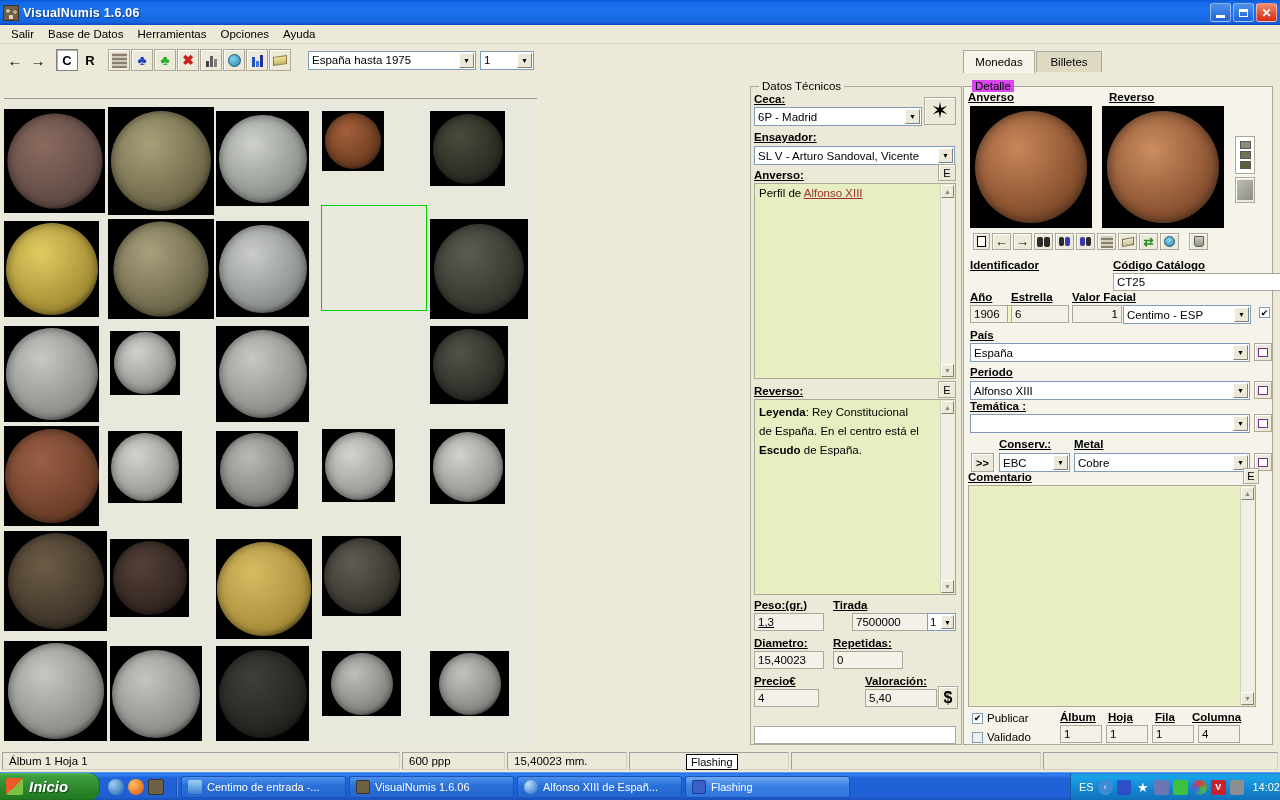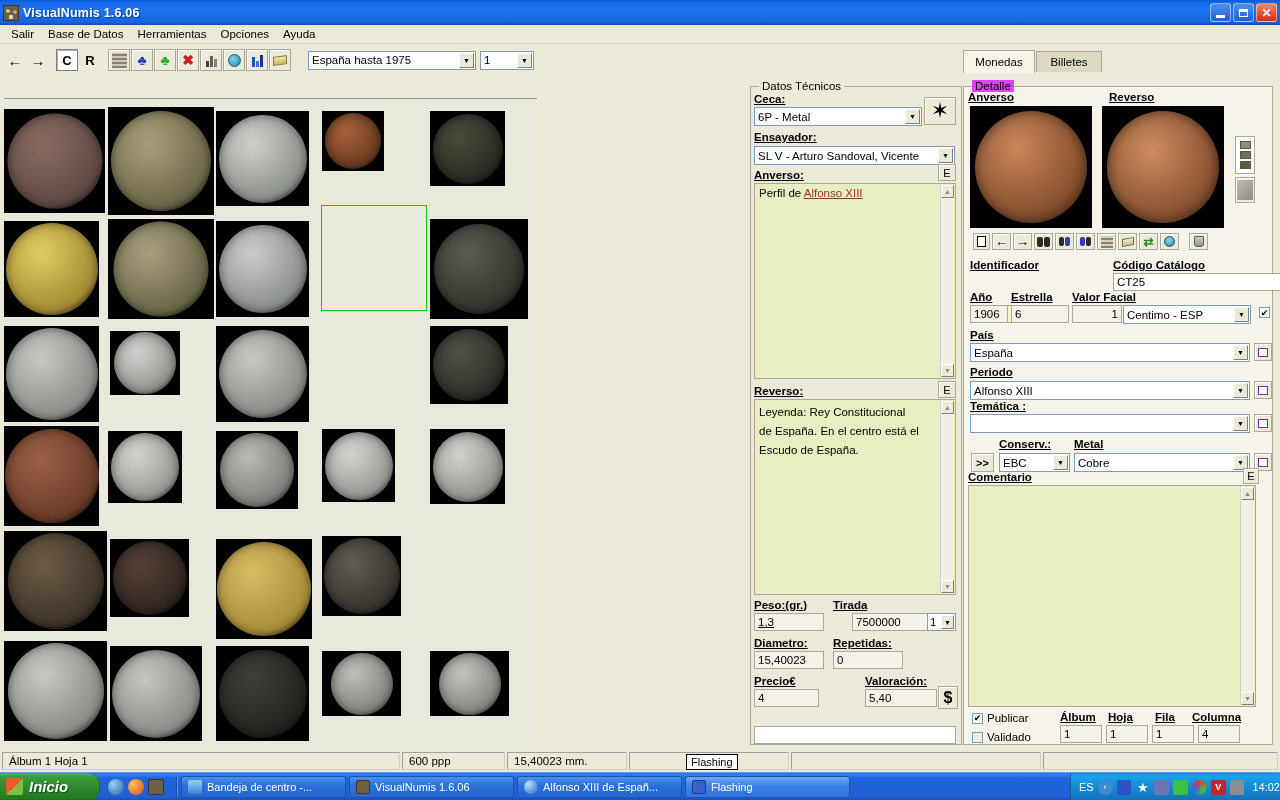--- a/index.html
+++ b/index.html
@@ -105,21 +105,21 @@
     border:1px solid #aca899; background:#fff; height:18px;
     font-size:11.5px; padding:1px 3px; color:#000; display:flex; align-items:center;
     overflow:hidden; white-space:nowrap;
   }
   .field.gray { background:#f3f1e8; }
   .field.yellow { background:#f7f3c8; }
   .memo {
     border:1px solid #aca899; background:#e7eec1;
     font-size:11.5px; color:#000; padding:3px 4px; overflow:hidden;
   }
-  .memo b { font-weight:normal; }
+  .memo b { font-weight:bold; }
   .link { color:#a03030; text-decoration:underline; }
   .sb {
     position:absolute; right:1px; top:1px; bottom:1px; width:14px; background:#f0efe6;
     border-left:1px solid #d4d0c0; display:flex; flex-direction:column; justify-content:space-between;
   }
   .sb-btn { height:13px; background:#ece9d8; border:1px solid #fff; border-right-color:#808080;
             border-bottom-color:#808080; display:flex; align-items:center; justify-content:center; font-size:7px; color:#888;}
   .ebtn {
     border:1px solid #aca899; background:#ece9d8; box-shadow: inset 1px 1px 0 #fff;
     display:flex; align-items:center; justify-content:center; font-size:11px; color:#000;
@@ -377,21 +377,21 @@
       </div>
     <div class="cell-sel" style="left:317px; top:106px; width:106px; height:106px;"></div>
   </div>
 
   <div class="group" style="left:750px; top:86px; width:212px; height:659px;">
     <div class="group-title">Datos Técnicos</div>
   </div>
 
   <div class="lbl" style="position:absolute; left:754px; top:93px;">Ceca:</div>
   <div class="combo" style="position:absolute; left:754px; top:107px; width:168px;">
-    <span>6P - Metal</span>
+    <span>6P - Madrid</span>
     <span class="arrow">▼</span>
   </div>
   <div class="ebtn" style="position:absolute; left:924px; top:97px; width:32px; height:28px;">
     <span style="font-size:22px;line-height:1;color:#000;">✶</span>
   </div>
 
   <div class="lbl" style="position:absolute; left:754px; top:131px;">Ensayador:</div>
   <div class="combo" style="position:absolute; left:754px; top:146px; width:201px;">
     <span>SL V - Arturo Sandoval, Vicente</span>
     <span class="arrow">▼</span>
@@ -661,21 +661,21 @@
     </div>
     <div class="quicklaunch">
       <span class="ql-icon" style="background:radial-gradient(circle at 5px 5px,#9fd0f5,#1c5fa8);border-radius:50%;"></span>
       <span class="ql-icon" style="background:radial-gradient(circle at 5px 5px,#ffc15e,#d94f0c);border-radius:50%;"></span>
       <span class="ql-icon" style="background:#6d6044;border:1px solid #3b3325;"></span>
     </div>
     <div class="tb-sep"></div>
     <div style="display:flex; align-items:center;">
       <div class="task">
         <span class="ico" style="background:linear-gradient(#9fd0f5,#3f7fd0);"></span>
-        <span>Bandeja de centro -...</span>
+        <span>Centimo de entrada -...</span>
       </div>
       <div class="task">
         <span class="ico" style="background:#6d6044;border:1px solid #3b3325;"></span>
         <span>VisualNumis 1.6.06</span>
       </div>
       <div class="task">
         <span class="ico" style="background:radial-gradient(circle at 4px 4px,#bfe0fa,#1f66c6);border-radius:50%;"></span>
         <span>Alfonso XIII de Españ...</span>
       </div>
       <div class="task active">

